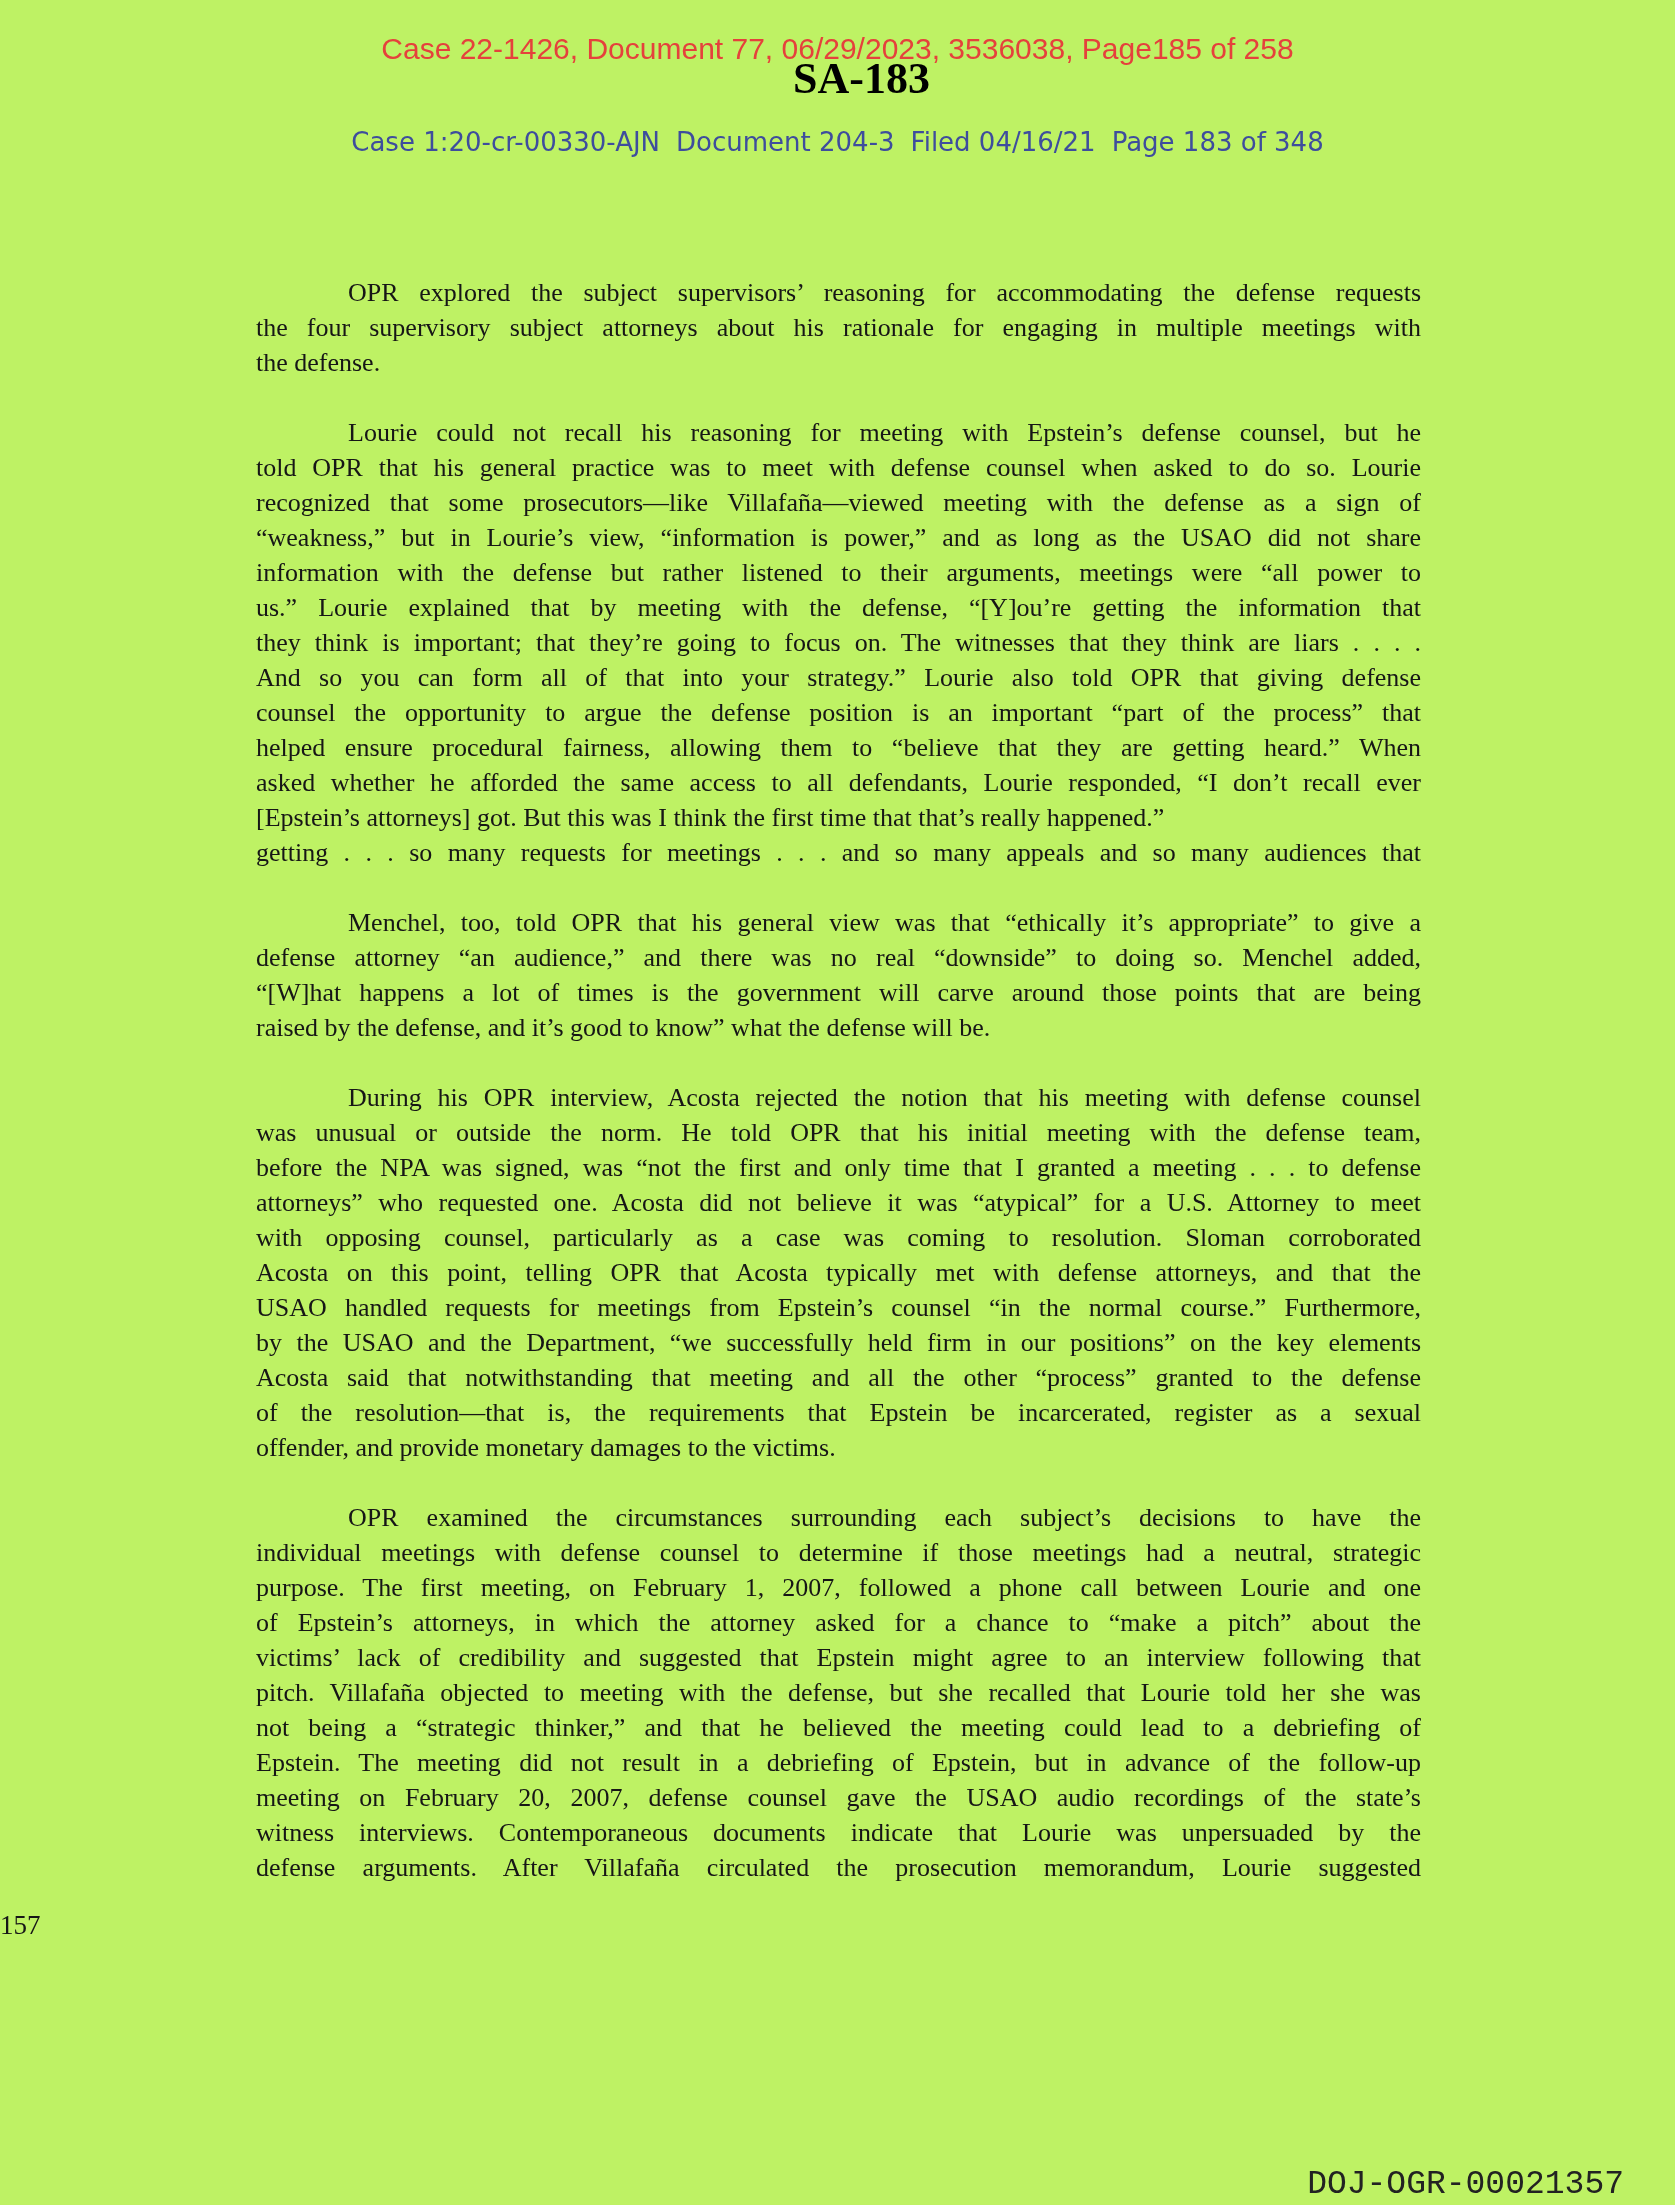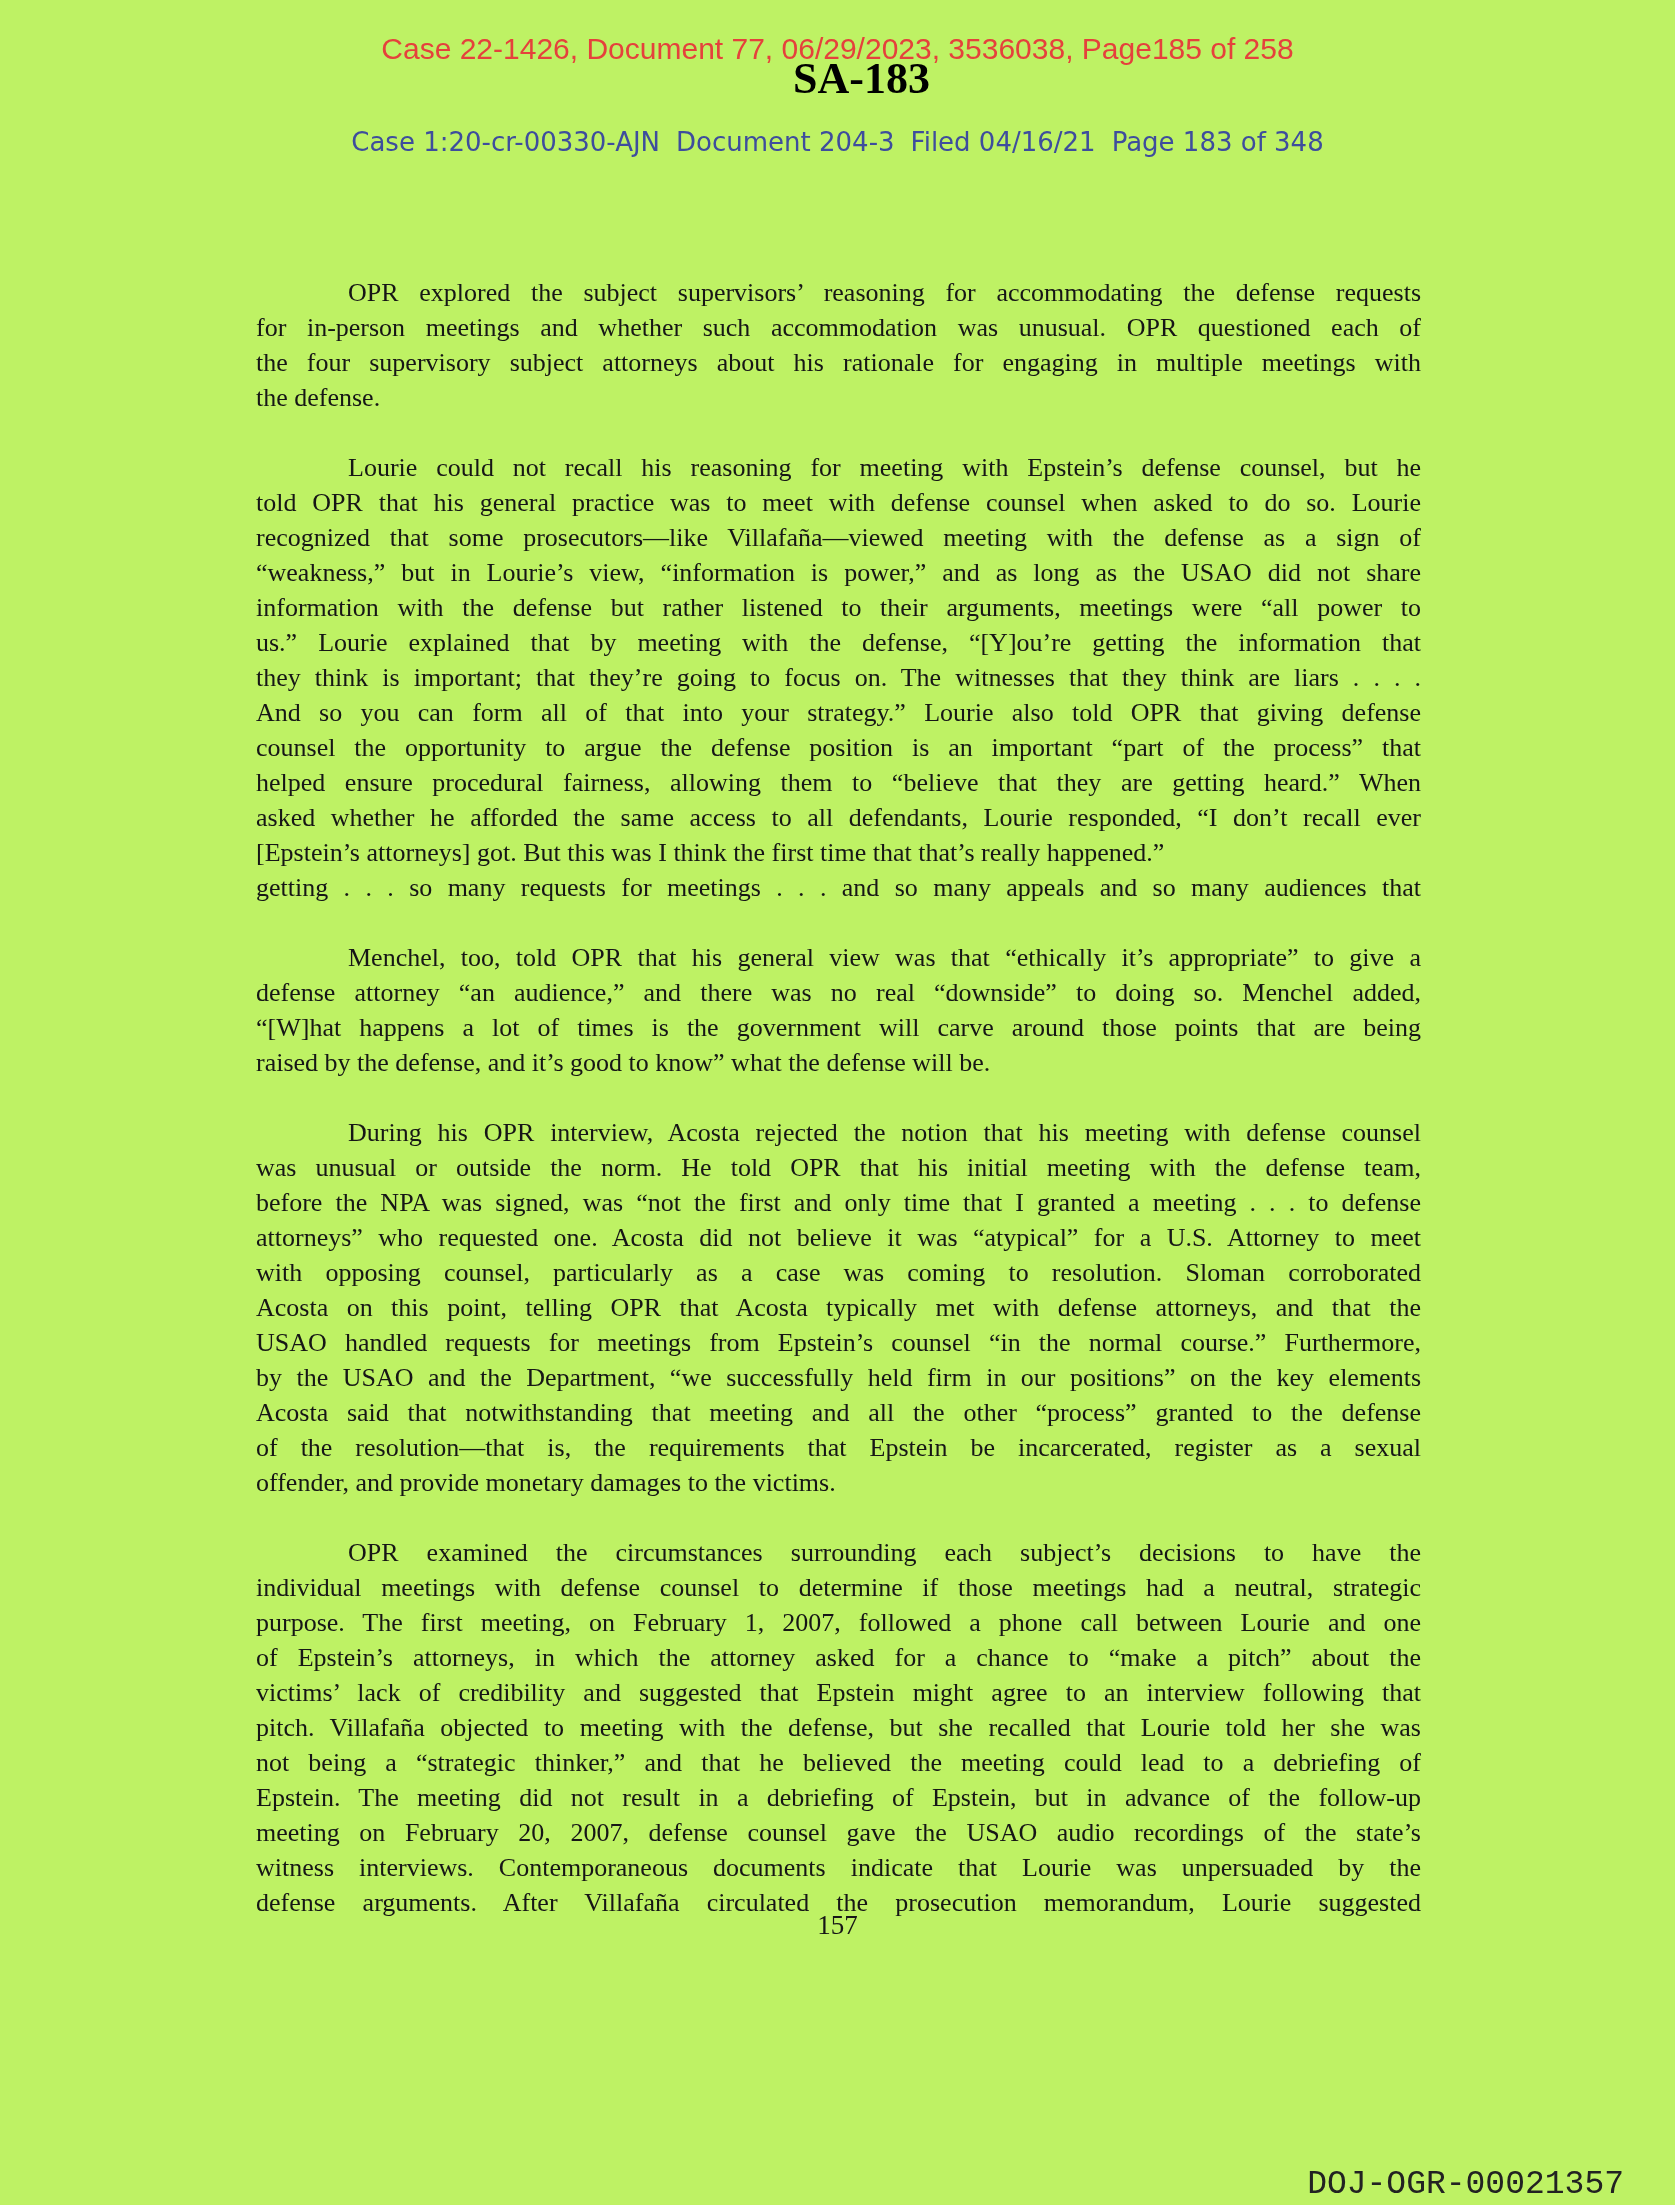--- a/index.html
+++ b/index.html
@@ -56,21 +56,20 @@
   .para:first-child { margin-top: 0; }
   .line {
     text-align: justify;
     text-align-last: justify;
   }
   .line.first { padding-left: 92px; }
   .line.end { text-align-last: left; }
   .page-number {
     position: absolute;
     top: 1909px; left: 0; width: 100%;
-    text-align: center;
     font-size: 27px;
     line-height: 33px;
     color: #161616;
   }
   .bates-number {
     position: absolute;
     top: 2167px;
     right: 51px;
     font-family: "Liberation Mono", monospace;
     font-size: 33px;
@@ -90,21 +89,20 @@
   <div class="stamp-district" style="color: rgb(62, 77, 157);">
     <span>Case 1:20-cr-00330-AJN</span>
     <span>Document 204-3</span>
     <span>Filed 04/16/21</span>
     <span>Page 183 of 348</span>
   </div>
 
   <div class="body-text" style="color: rgb(22, 22, 22);">
       <div class="para">
         <div class="line first">OPR explored the subject supervisors’ reasoning for accommodating the defense requests</div>
-        <div class="line">for in-person meetings and whether such accommodation was unusual.  OPR questioned each of</div>
         <div class="line">the four supervisory subject attorneys about his rationale for engaging in multiple meetings with</div>
         <div class="line end">the defense.</div>
       </div>
       <div class="para">
         <div class="line first">Lourie could not recall his reasoning for meeting with Epstein’s defense counsel, but he</div>
         <div class="line">told OPR that his general practice was to meet with defense counsel when asked to do so.  Lourie</div>
         <div class="line">recognized that some prosecutors—like Villafaña—viewed meeting with the defense as a sign of</div>
         <div class="line">“weakness,” but in Lourie’s view, “information is power,” and as long as the USAO did not share</div>
         <div class="line">information with the defense but rather listened to their arguments, meetings were “all power to</div>
         <div class="line">us.”  Lourie explained that by meeting with the defense, “[Y]ou’re getting the information that</div>

